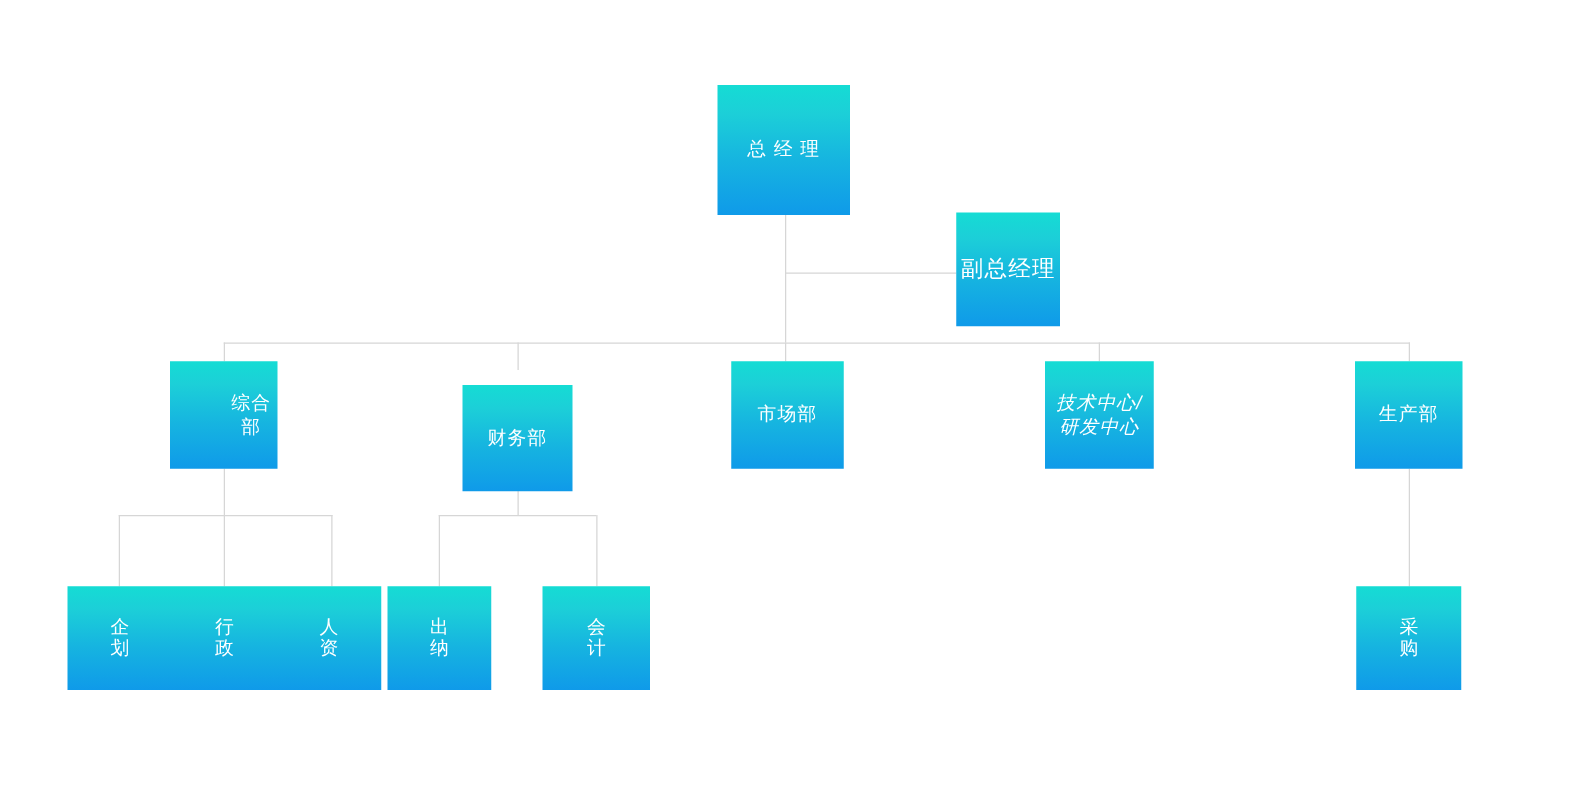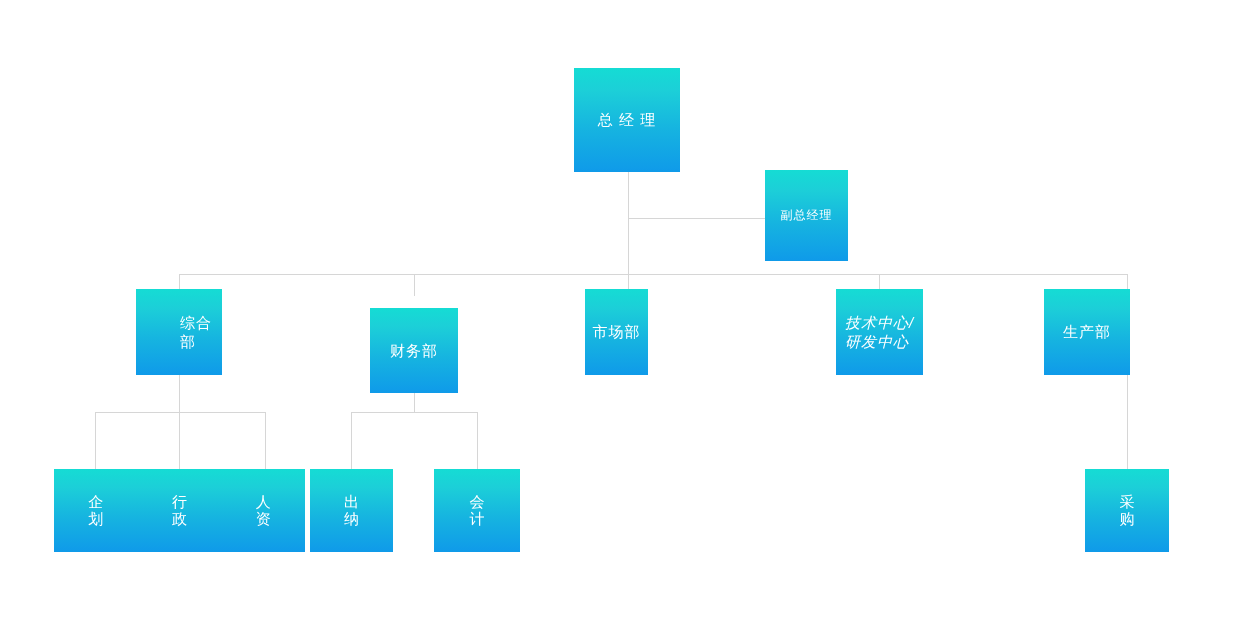--- a/index.html
+++ b/index.html
@@ -28,32 +28,32 @@
 
   
   .node {
     position: absolute;
     box-sizing: border-box;
     background: linear-gradient(180deg, #15dcd4 0%, #1ccfd8 22%, #16b4e0 58%, #0f9ae9 100%);
     color: #ffffff;
     display: flex;
     align-items: center;
     justify-content: center;
-    text-align: left;
+    text-align: center;
     letter-spacing: 1px;
     line-height: 1.28;
     user-select: none;
   }
   .node .label {
     display: block;
     white-space: pre-line;
   }
 
   
-  .t14 { font-size: 12px; }
+  .t14 { font-size: 18px; }
   .t15 { font-size: 15px; }
 
   
   .vert .label {
     writing-mode: horizontal-tb;
     line-height: 1.08;
     letter-spacing: 0;
   }
 
   
@@ -114,30 +114,30 @@
   </div>
 
   <div class="node t15" style="left:136px; top:289px; width:86px; height:86px;padding-left:44px;">
     <span class="label">综合部</span>
   </div>
 
   <div class="node t15" style="left:370px; top:308px; width:88px; height:85px;">
     <span class="label">财务部</span>
   </div>
 
-  <div class="node t15" style="left:585px; top:289px; width:63px; height:86px;">
+  <div class="node t15" style="left:585px; top:289px; width:90px; height:86px;">
     <span class="label">市场部</span>
   </div>
 
   <div class="node t15" style="left:836px; top:289px; width:87px; height:86px;font-style:italic;">
     <span class="label">技术中心/
 研发中心</span>
   </div>
 
-  <div class="node t15" style="left:1044px; top:289px; width:86px; height:86px;">
+  <div class="node t15" style="left:1084px; top:289px; width:86px; height:86px;">
     <span class="label">生产部</span>
   </div>
 
   <div class="wide-group" style="left:54px; top:469px; width:251px; height:83px;">
     <div class="cell">
       <span class="label" style="white-space:pre-line;">企
 划</span>
     </div>
     <div class="cell">
       <span class="label" style="white-space:pre-line;">行

